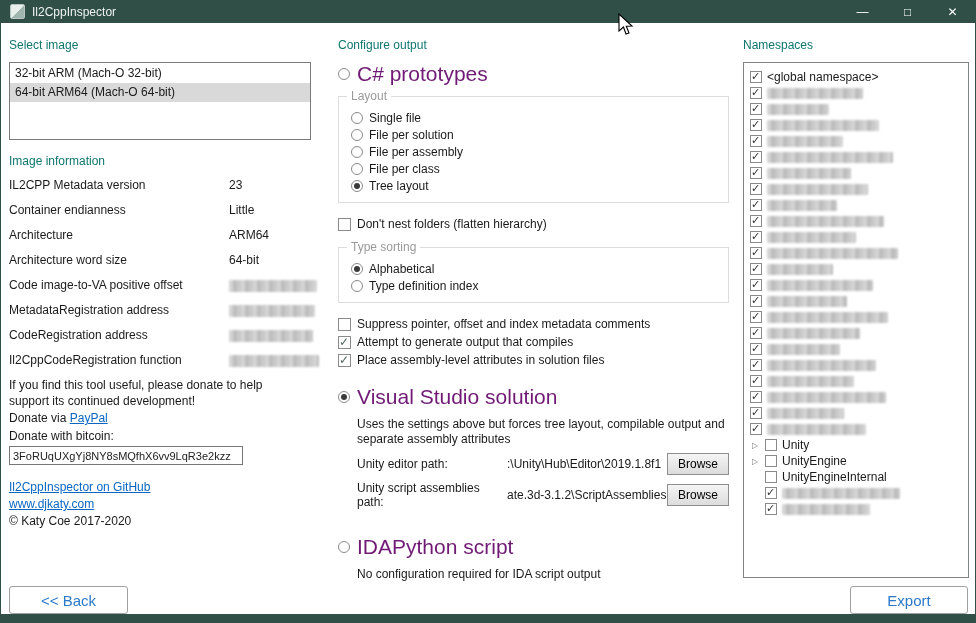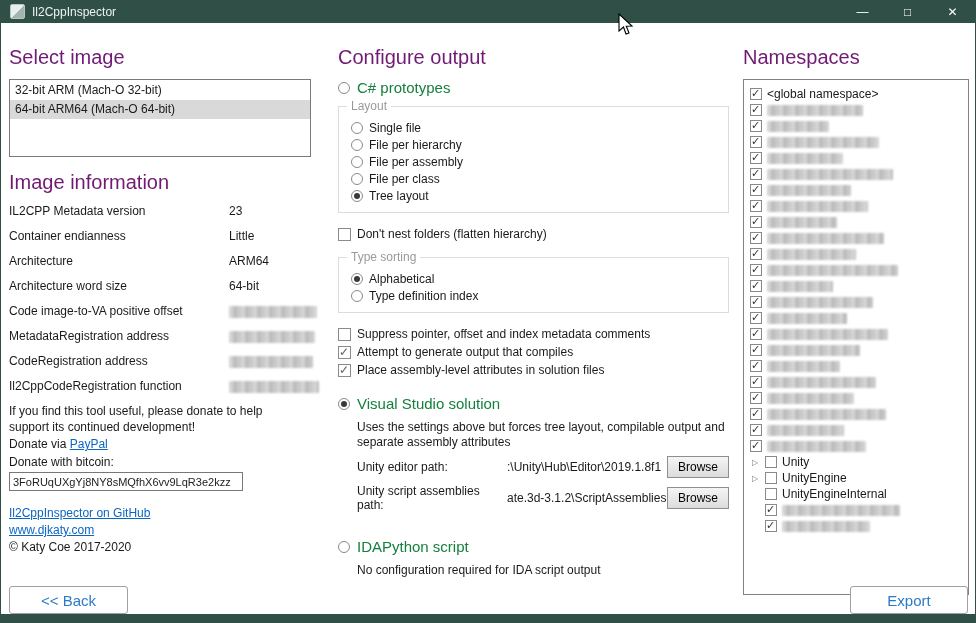--- a/index.html
+++ b/index.html
@@ -10,21 +10,21 @@
   .titlebar{position:absolute;top:0;left:0;right:0;height:23px;background:#2f4f47;
             display:flex;align-items:center;padding-left:9px;color:#eef2f0}
   .app-icon{width:15px;height:15px;margin-right:7px;border:1px solid #b9c6c1;border-radius:2px;
             background:linear-gradient(135deg,#e8eeec 0 50%,#9fb5ad 50% 100%);flex:0 0 auto}
   .title{font-size:12px}
   .tb-spacer{flex:1}
   .win-btn{width:45px;height:30px;display:flex;align-items:center;justify-content:center;
            font-size:12px;color:#fff;cursor:pointer}
   .bottom-strip{position:absolute;left:0;right:0;bottom:0;height:9px;background:#2f4f47}
   
-  h2{font-size:20px;font-weight:400;color:#701a75;margin:8px 0 10px}
+  h2{font-size:12px;font-weight:400;color:#0f766e;margin:0 0 10px}
   .col{position:absolute;top:38px}
   .left{left:8px;width:302px}
   .mid{left:337px;width:391px}
   .rightcol{left:742px;width:226px}
   
   .listbox{border:1px solid #7a7a7a;height:78px;background:#fff;padding-top:1px}
   .lb-item{height:19px;line-height:19px;padding:0 5px}
   .lb-item.sel{background:#d9d9d9}
   .mt{margin-top:14px}
   .info-table{margin-top:4px}
@@ -46,21 +46,21 @@
          position:relative;display:inline-block;flex:0 0 auto}
   .radio.on::after{content:"";position:absolute;left:2px;top:2px;width:6px;height:6px;
                    border-radius:50%;background:#3a3a3a}
   .cb{width:13px;height:13px;border:1px solid #8a8a8a;background:#fff;position:relative;
       display:inline-block;flex:0 0 auto}
   .cb.on::after{content:"✓";position:absolute;left:0;top:-2px;font-size:12px;color:#55695f}
   .cb.small{width:12px;height:12px}
   .cb.small.on::after{font-size:11px;top:-2px;color:#333}
   
   .big-opt{display:flex;align-items:center;gap:7px;margin:2px 0 8px}
-  .big-opt .green{font-size:15px;color:#15803d}
+  .big-opt .green{font-size:21px;color:#701a75}
   .groupbox{position:relative;border:1px solid #dcdcdc;margin-top:10px;padding:12px 10px 8px 12px}
   .gb-label{position:absolute;top:-8px;left:8px;background:#fff;color:#9a9a9a;padding:0 4px;font-size:12px}
   .opt-row{display:flex;align-items:center;gap:6px;height:17px}
   .lone{margin-top:12px;height:18px}
   .cbx-list{margin-top:12px}
   .cbx-list .opt-row{height:18px}
   .gb2{margin-top:14px}
   .vs{margin-top:16px}
   .ida{margin-top:26px}
   .desc{margin:0 0 6px 19px;line-height:1.25;max-width:372px}
@@ -158,21 +158,21 @@
 
     <div class="groupbox">
       <span class="gb-label">Layout</span>
       <div>
           <div class="opt-row">
             <span class="radio"></span>
             <span class="opt-label">Single file</span>
           </div>
           <div class="opt-row">
             <span class="radio"></span>
-            <span class="opt-label">File per hierarchy</span>
+            <span class="opt-label">File per solution</span>
           </div>
           <div class="opt-row">
             <span class="radio"></span>
             <span class="opt-label">File per assembly</span>
           </div>
           <div class="opt-row">
             <span class="radio"></span>
             <span class="opt-label">File per class</span>
           </div>
           <div class="opt-row">

